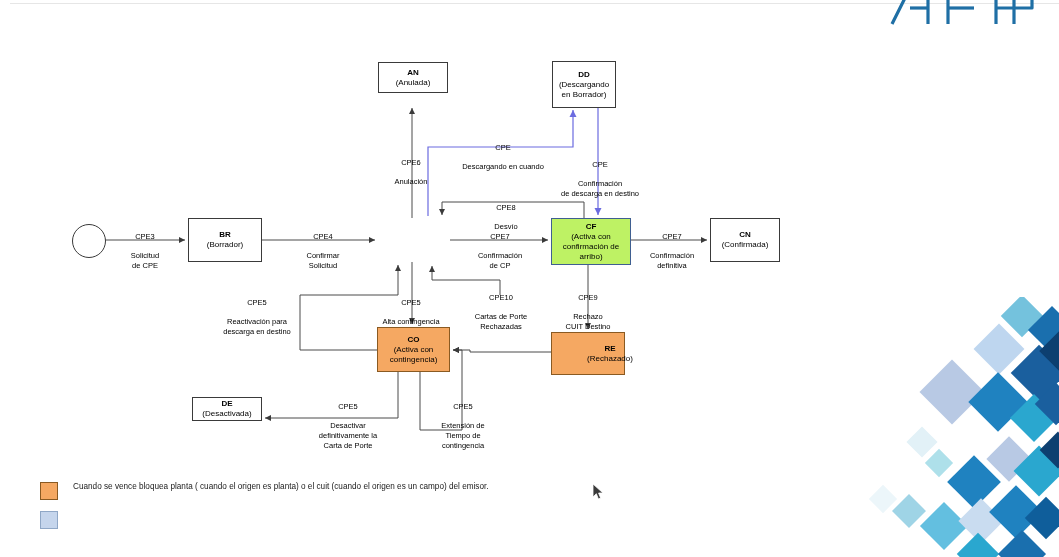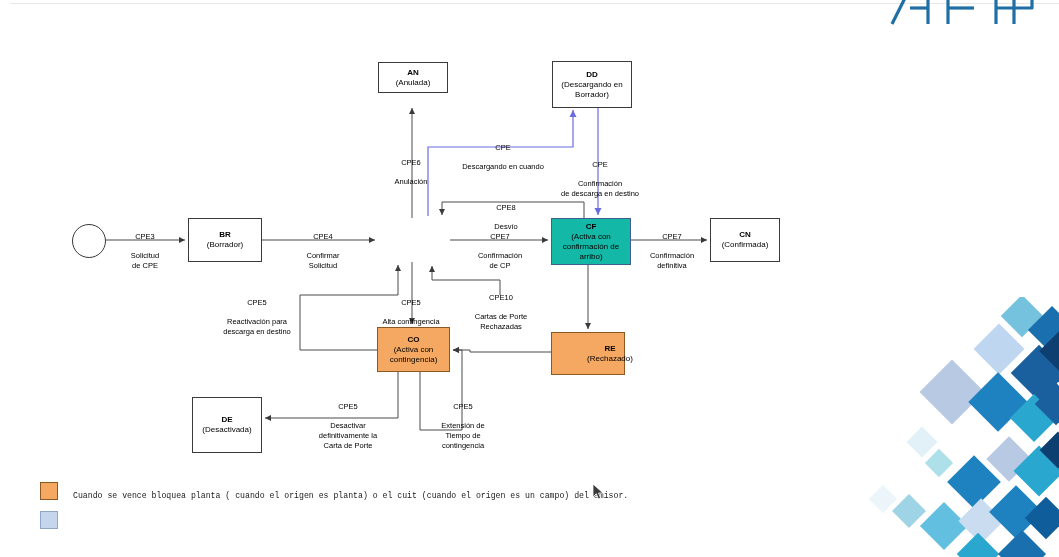--- a/index.html
+++ b/index.html
@@ -20,32 +20,32 @@
   #logo{position:absolute;left:862px;top:-18px;width:190px;height:46px;}
 
   
   #diagram{position:absolute;left:0;top:0;width:1059px;height:557px;}
   svg{position:absolute;left:0;top:0;overflow:visible;}
 
   .node{position:absolute;box-sizing:border-box;border:1px solid #3a3a3a;
         display:flex;align-items:center;justify-content:center;text-align:center;
         font-size:8px;line-height:1.25;background:#ffffff;}
   .node.orange{background:#F5A862;border-color:#8a5a22;}
-  .node.blue{background:#14b8a6;border-color:#3f5f91;}
+  .node.blue{background:#bef264;border-color:#3f5f91;}
   .node span{display:block;padding:0 2px;}
 
   .startnode{position:absolute;width:32px;height:32px;border:1px solid #3a3a3a;
              border-radius:50%;background:#fff;}
 
   .lbl{position:absolute;font-size:7.5px;line-height:1.3;text-align:center;
        color:#000;white-space:pre-line;}
 
   
   #legend{position:absolute;left:40px;top:482px;width:620px;}
-  .legend-row{display:flex;align-items:flex-end;margin-bottom:11px;font-family:Liberation Mono, monospace;}
+  .legend-row{display:flex;align-items:flex-start;margin-bottom:11px;}
   .swatch{width:18px;height:18px;box-sizing:border-box;border:1px solid #6b6b6b;flex:0 0 auto;}
   .swatch.orange{background:#F5A862;border-color:#8a5a22;}
   .swatch.blue{background:#C5D5EC;border-color:#8fa7c6;}
   .legend-text{font-size:8.2px;margin-left:15px;color:#1a1a1a;}
 
   
   #cursor{position:absolute;left:592px;top:483px;width:12px;height:18px;}
 </style>
 </head>
 <body>
@@ -148,21 +148,21 @@
     <div class="node" style="left:188px;top:218px;width:74px;height:44px;">
       <span><b>BR</b><br>
             <em style="font-style:normal">(Borrador)</em></span>
     </div>
 
     <div class="node" style="left:378px;top:62px;width:70px;height:31px;">
       <span><b>AN</b><br>
             <em style="font-style:normal">(Anulada)</em></span>
     </div>
 
-    <div class="node" style="left:552px;top:61px;width:80px;height:47px;">
+    <div class="node" style="left:552px;top:61px;width:64px;height:47px;">
       <span><b>DD</b><br>
             <em style="font-style:normal">(Descargando en Borrador)</em></span>
     </div>
 
 
     <div class="node blue" style="left:551px;top:218px;width:80px;height:47px;">
       <span><b>CF</b><br>
             <em style="font-style:normal">(Activa con confirmación de arribo)</em></span>
     </div>
 
@@ -174,21 +174,21 @@
     <div class="node orange" style="left:377px;top:327px;width:73px;height:45px;">
       <span><b>CO</b><br>
             <em style="font-style:normal">(Activa con contingencia)</em></span>
     </div>
 
     <div class="node orange" style="left:551px;top:332px;width:74px;height:43px;padding-left:44px;">
       <span><b>RE</b><br>
             <em style="font-style:normal">(Rechazado)</em></span>
     </div>
 
-    <div class="node" style="left:192px;top:397px;width:70px;height:56px;">
+    <div class="node" style="left:192px;top:397px;width:70px;height:24px;">
       <span><b>DE</b><br>
             <em style="font-style:normal">(Desactivada)</em></span>
     </div>
 
     <div class="lbl" style="left:106px;top:222px;width:78px;">
       <span>CPE3</span><br>
       <span>Solicitud
 de CPE</span>
     </div>
 
@@ -224,20 +224,25 @@
       <span>Confirmación
 de CP</span>
     </div>
 
     <div class="lbl" style="left:635px;top:222px;width:74px;">
       <span>CPE7</span><br>
       <span>Confirmación
 definitiva</span>
     </div>
 
+    <div class="lbl" style="left:552px;top:283px;width:72px;">
+      <span>CPE9</span><br>
+      <span>Rechazo
+CUIT Destino</span>
+    </div>
 
     <div class="lbl" style="left:460px;top:283px;width:82px;">
       <span>CPE10</span><br>
       <span>Cartas de Porte
 Rechazadas</span>
     </div>
 
     <div class="lbl" style="left:356px;top:288px;width:110px;">
       <span>CPE5</span><br>
       <span>Alta contingencia</span>

